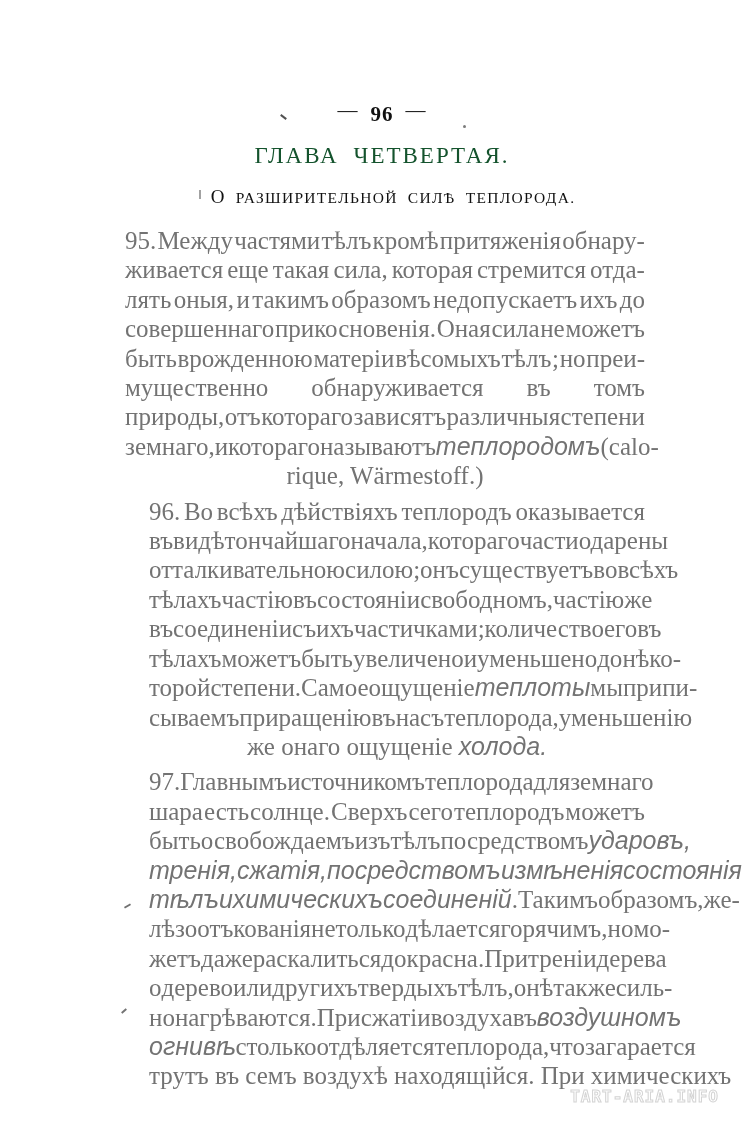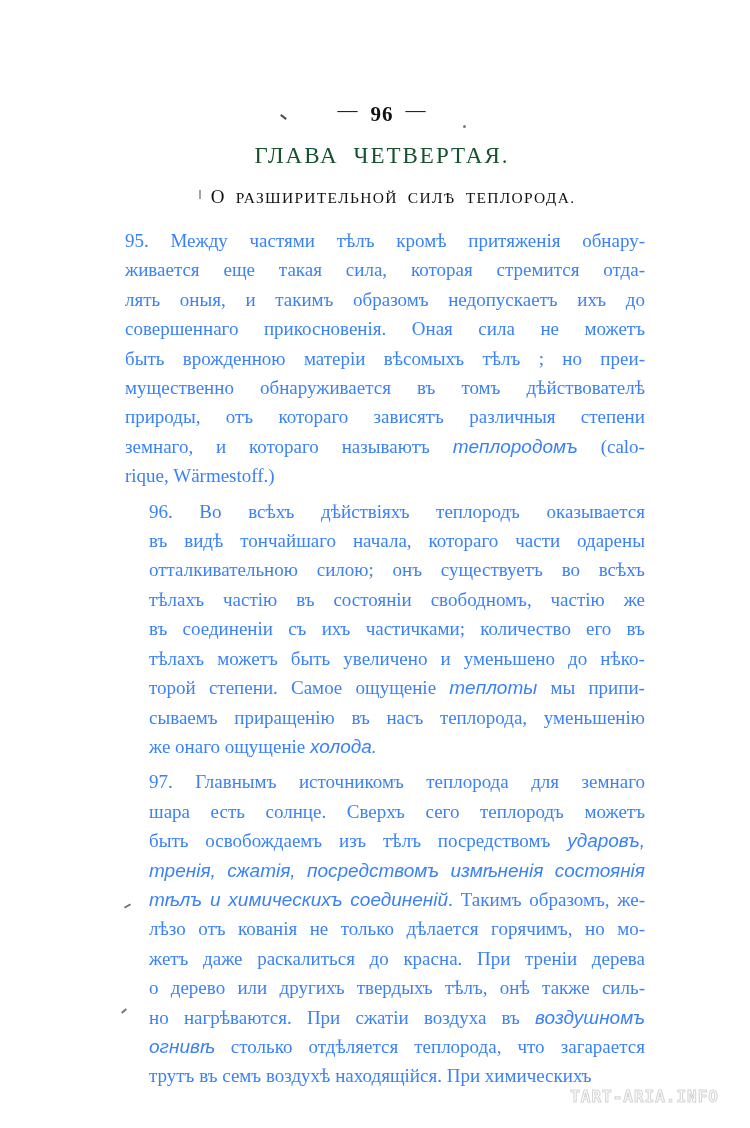--- a/index.html
+++ b/index.html
@@ -113,28 +113,28 @@
     top: 226px;
     left: 118px;
     width: 520px;
   }
   .para {
     margin: 0 0 2px 0;
   }
   .line {
     display: flex;
     justify-content: space-between;
-    font-size: 19px;
+    font-size: 25px;
     line-height: 29.4px;
     white-space: pre;
-    color: #3b82f6;
+    color: #737373;
   }
   .line.last {
     display: block;
-    text-align: left;
+    text-align: center;
   }
   .line > span {
     display: inline-block;
   }
   .ital {
     font-style: italic;
     font-family: Liberation Sans, sans-serif;
   }
   .gap-before {
     margin-top: 6px;
@@ -180,21 +180,21 @@
     <span>РАЗШИРИТЕЛЬНОЙ СИЛѢ ТЕПЛОРОДА.</span>
   </div>
 
   <div class="body" id="body-block">
       <div class="para">
         <div class="line" title="95. Между частями тѣлъ кромѣ притяженія обнару-"><span><span>95.</span></span><span><span>Между</span></span><span><span>частями</span></span><span><span>тѣлъ</span></span><span><span>кромѣ</span></span><span><span>притяженія</span></span><span><span>обнару-</span></span></div>
         <div class="line" title="живается еще такая сила, которая стремится отда-"><span><span>живается</span></span><span><span>еще</span></span><span><span>такая</span></span><span><span>сила,</span></span><span><span>которая</span></span><span><span>стремится</span></span><span><span>отда-</span></span></div>
         <div class="line" title="лять оныя, и такимъ образомъ недопускаетъ ихъ до"><span><span>лять</span></span><span><span>оныя,</span></span><span><span>и</span></span><span><span>такимъ</span></span><span><span>образомъ</span></span><span><span>недопускаетъ</span></span><span><span>ихъ</span></span><span><span>до</span></span></div>
         <div class="line" title="совершеннаго прикосновенія. Оная сила не можетъ"><span><span>совершеннаго</span></span><span><span>прикосновенія.</span></span><span><span>Оная</span></span><span><span>сила</span></span><span><span>не</span></span><span><span>можетъ</span></span></div>
         <div class="line" title="быть врожденною матеріи вѣсомыхъ тѣлъ ; но преи-"><span><span>быть</span></span><span><span>врожденною</span></span><span><span>матеріи</span></span><span><span>вѣсомыхъ</span></span><span><span>тѣлъ</span></span><span><span>;</span></span><span><span>но</span></span><span><span>преи-</span></span></div>
-        <div class="line" title="мущественно обнаруживается въ томъ дѣйствователѣ"><span><span>мущественно</span></span><span><span>обнаруживается</span></span><span><span>въ</span></span><span><span>томъ</span></span><span><span>дѣйствователѣ</span></span></div>
+        <div class="line" title="мущественно обнаруживается въ томъ дѣйствователѣ"><span><span>мущественно</span></span><span><span>обнаруживается</span></span><span><span>въ</span></span><span><span>томъ</span></span></div>
         <div class="line" title="природы, отъ котораго зависятъ различныя степени"><span><span>природы,</span></span><span><span>отъ</span></span><span><span>котораго</span></span><span><span>зависятъ</span></span><span><span>различныя</span></span><span><span>степени</span></span></div>
         <div class="line" title="теплоты, и котораго называютъ теплородомъ (calo-"><span><span>земнаго,</span></span><span><span>и</span></span><span><span>котораго</span></span><span><span>называютъ</span></span><span><span class="ital">теплородомъ</span></span><span><span>(calo-</span></span></div>
         <div class="line last" title="rique, Wärmestoff.)"><span>rique, Wärmestoff.)</span></div>
       </div>
       <div class="para gap-before">
         <div class="line" title="96.  Во всѣхъ дѣйствіяхъ теплородъ оказывается"><span><span>96.</span></span><span><span>Во</span></span><span><span>всѣхъ</span></span><span><span>дѣйствіяхъ</span></span><span><span>теплородъ</span></span><span><span>оказывается</span></span></div>
         <div class="line" title="въ видѣ тончайшаго начала, котораго части одарены"><span><span>въ</span></span><span><span>видѣ</span></span><span><span>тончайшаго</span></span><span><span>начала,</span></span><span><span>котораго</span></span><span><span>части</span></span><span><span>одарены</span></span></div>
         <div class="line" title="отталкивательною силою; онъ существуетъ во всѣхъ"><span><span>отталкивательною</span></span><span><span>силою;</span></span><span><span>онъ</span></span><span><span>существуетъ</span></span><span><span>во</span></span><span><span>всѣхъ</span></span></div>
         <div class="line" title="тѣлахъ частію въ состояніи свободномъ, частію же"><span><span>тѣлахъ</span></span><span><span>частію</span></span><span><span>въ</span></span><span><span>состояніи</span></span><span><span>свободномъ,</span></span><span><span>частію</span></span><span><span>же</span></span></div>
         <div class="line" title="въ соединеніи съ ихъ частичками; количество его въ"><span><span>въ</span></span><span><span>соединеніи</span></span><span><span>съ</span></span><span><span>ихъ</span></span><span><span>частичками;</span></span><span><span>количество</span></span><span><span>его</span></span><span><span>въ</span></span></div>

